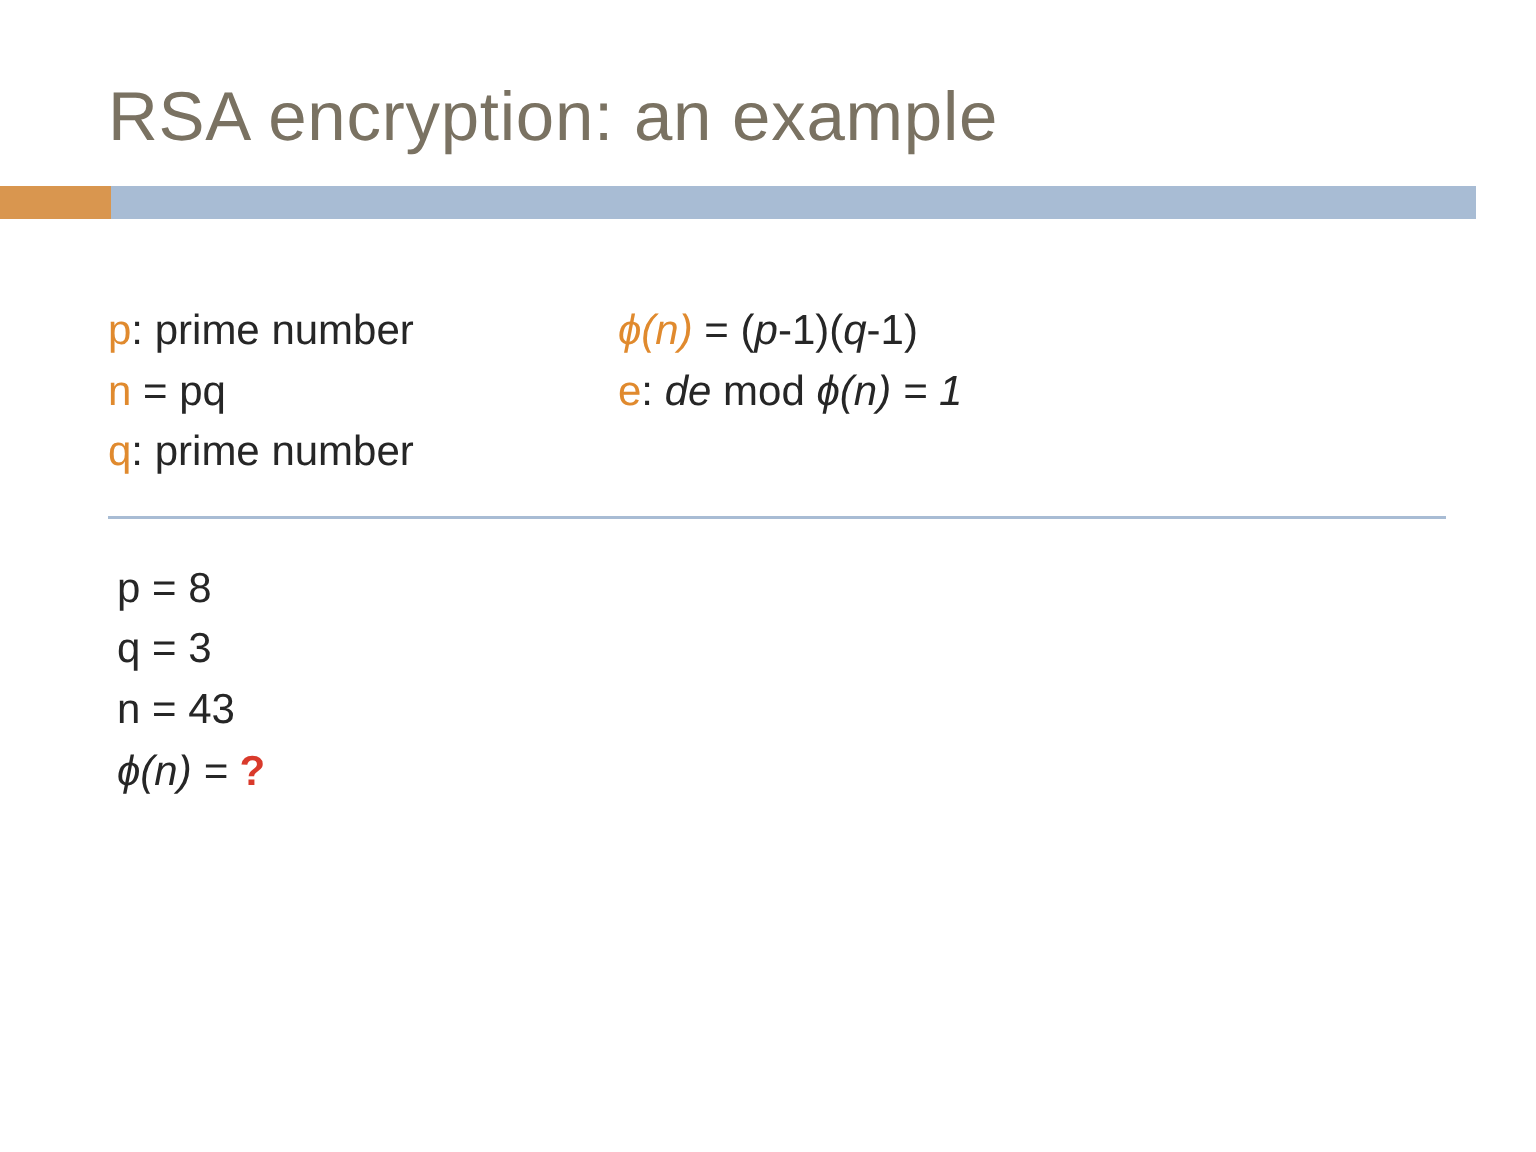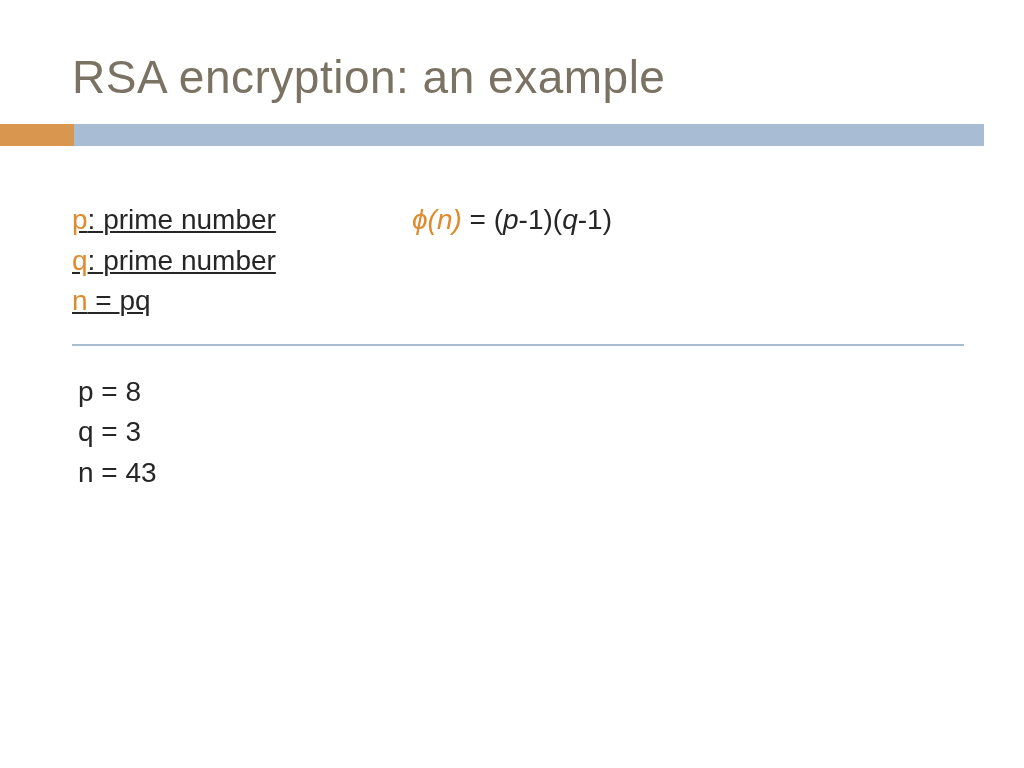--- a/index.html
+++ b/index.html
@@ -3,21 +3,21 @@
 <meta charset="utf-8">
 <style>
   * { margin: 0; padding: 0; box-sizing: border-box; }
   html, body { width: 1024px; height: 768px; background: #fff; font-family: "Century Gothic", "Futura", "Trebuchet MS", Arial, sans-serif; }
   .slide { position: relative; width: 1024px; height: 620px; background: #ffffff; color: #262626; }
   .title { position: absolute; left: 72px; top: 50px; font-size: 46px; font-weight: 400; color: #7a7262; letter-spacing: 0.5px; }
   .rule-orange { position: absolute; left: 0; top: 124px; width: 74px; height: 22px; background: #d9964f; }
   .rule-blue { position: absolute; left: 74px; top: 124px; right: 40px; height: 22px; background: #a8bcd4; }
   .body { position: absolute; left: 72px; right: 60px; top: 200px; font-size: 28px; line-height: 1.45; }
   .defs { display: flex; gap: 40px; }
-  .col-left { width: 300px; text-decoration: underline; }
+  .col-left { width: 300px; }
   .col-right { flex: 1; }
   .hr { border: none; border-top: 2px solid #a8bcd4; margin: 22px 0 26px 0; width: 100%; }
   .accent { color: #e08a2e; }
   .question { color: #d93a2b; font-weight: 600; }
   .it { font-style: italic; }
   .row { white-space: nowrap; }
 </style>
 </head>
 <body>
 
@@ -26,34 +26,40 @@
   <div class="rule-orange"></div>
   <div class="rule-blue"></div>
 
   <div class="body">
     <div class="defs">
       <div class="col-left">
         <div class="row">
           <span class="accent">p</span><span>: </span><span>prime number</span>
         </div>
         <div class="row">
-          <span class="accent">q</span><span>: </span><span>prime number</span>
+          <span class="accent">n</span><span>  = </span><span>pq</span>
         </div>
         <div class="row">
-          <span class="accent">n</span><span>  = </span><span>pq</span>
+          <span class="accent">q</span><span>: </span><span>prime number</span>
         </div>
       </div>
       <div class="col-right">
         <div class="row">
           <span class="accent it">ϕ(n)</span><span> = (</span><span class="it">p</span><span>-1)(</span><span class="it">q</span><span>-1)</span>
+        </div>
+        <div class="row">
+          <span class="accent">e</span><span>:   </span><span class="it">de</span><span> mod </span><span class="it">ϕ(n)</span><span class="it"> = 1</span>
         </div>
       </div>
     </div>
 
     <hr class="hr">
 
     <div style="padding-left:6px;">
       <div class="row">p = 8</div>
       <div class="row">q = 3</div>
       <div class="row">n = 43</div>
+      <div class="row">
+        <span class="it">ϕ(n) = </span><span class="question">?</span>
+      </div>
     </div>
   </div>
 </div>
 
 </body></html>

